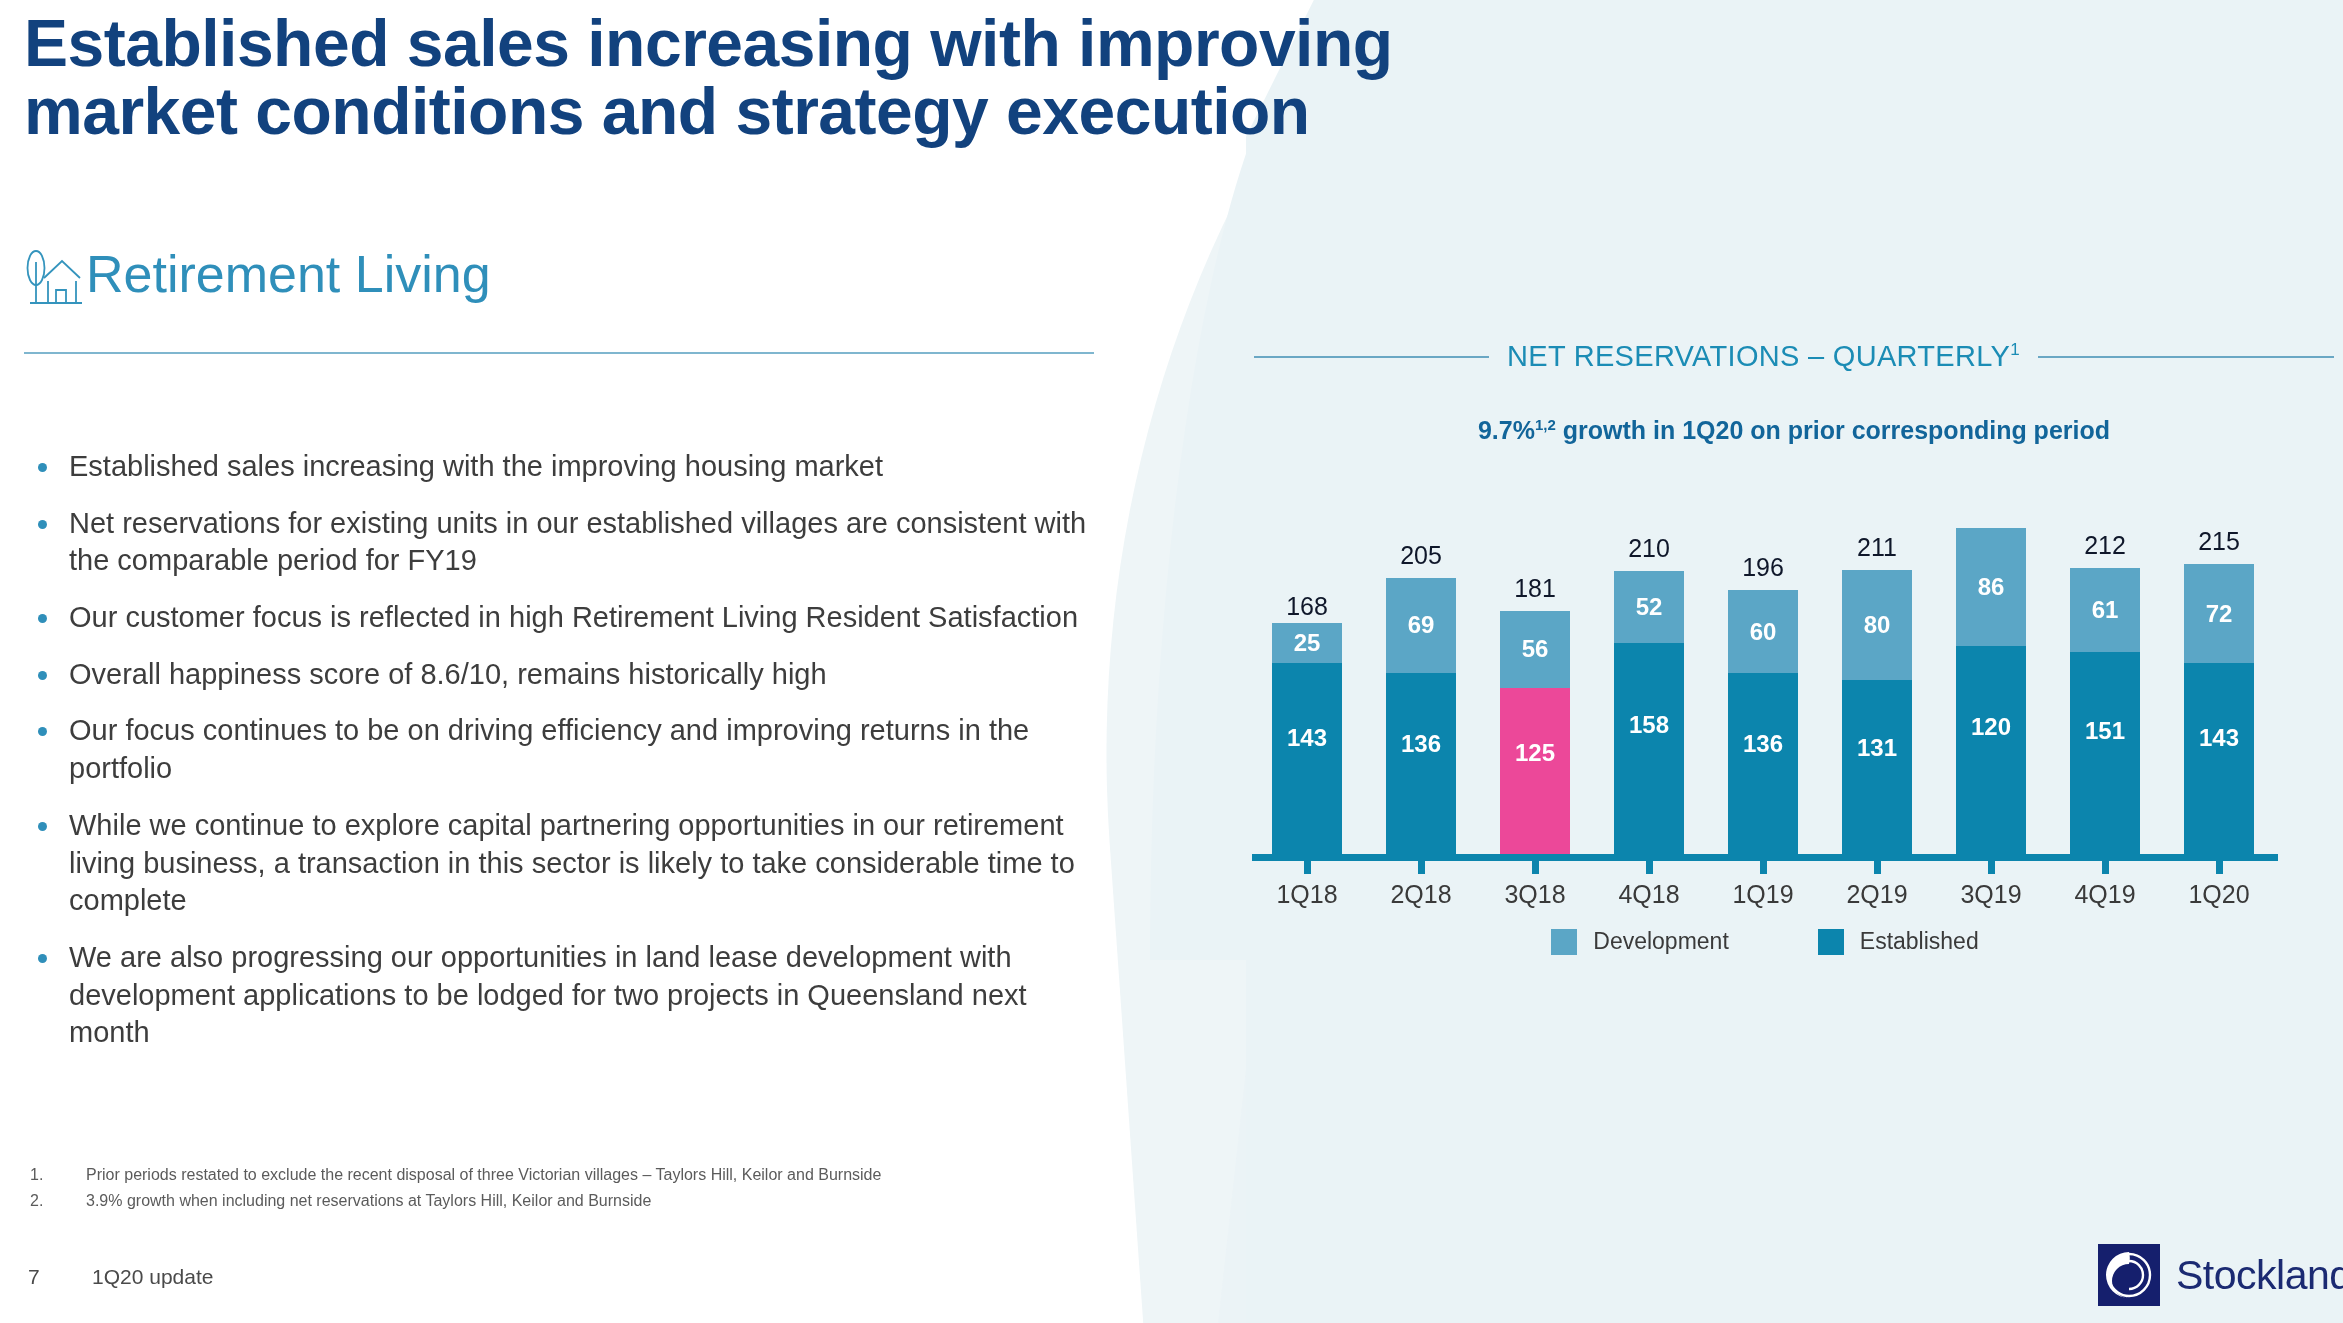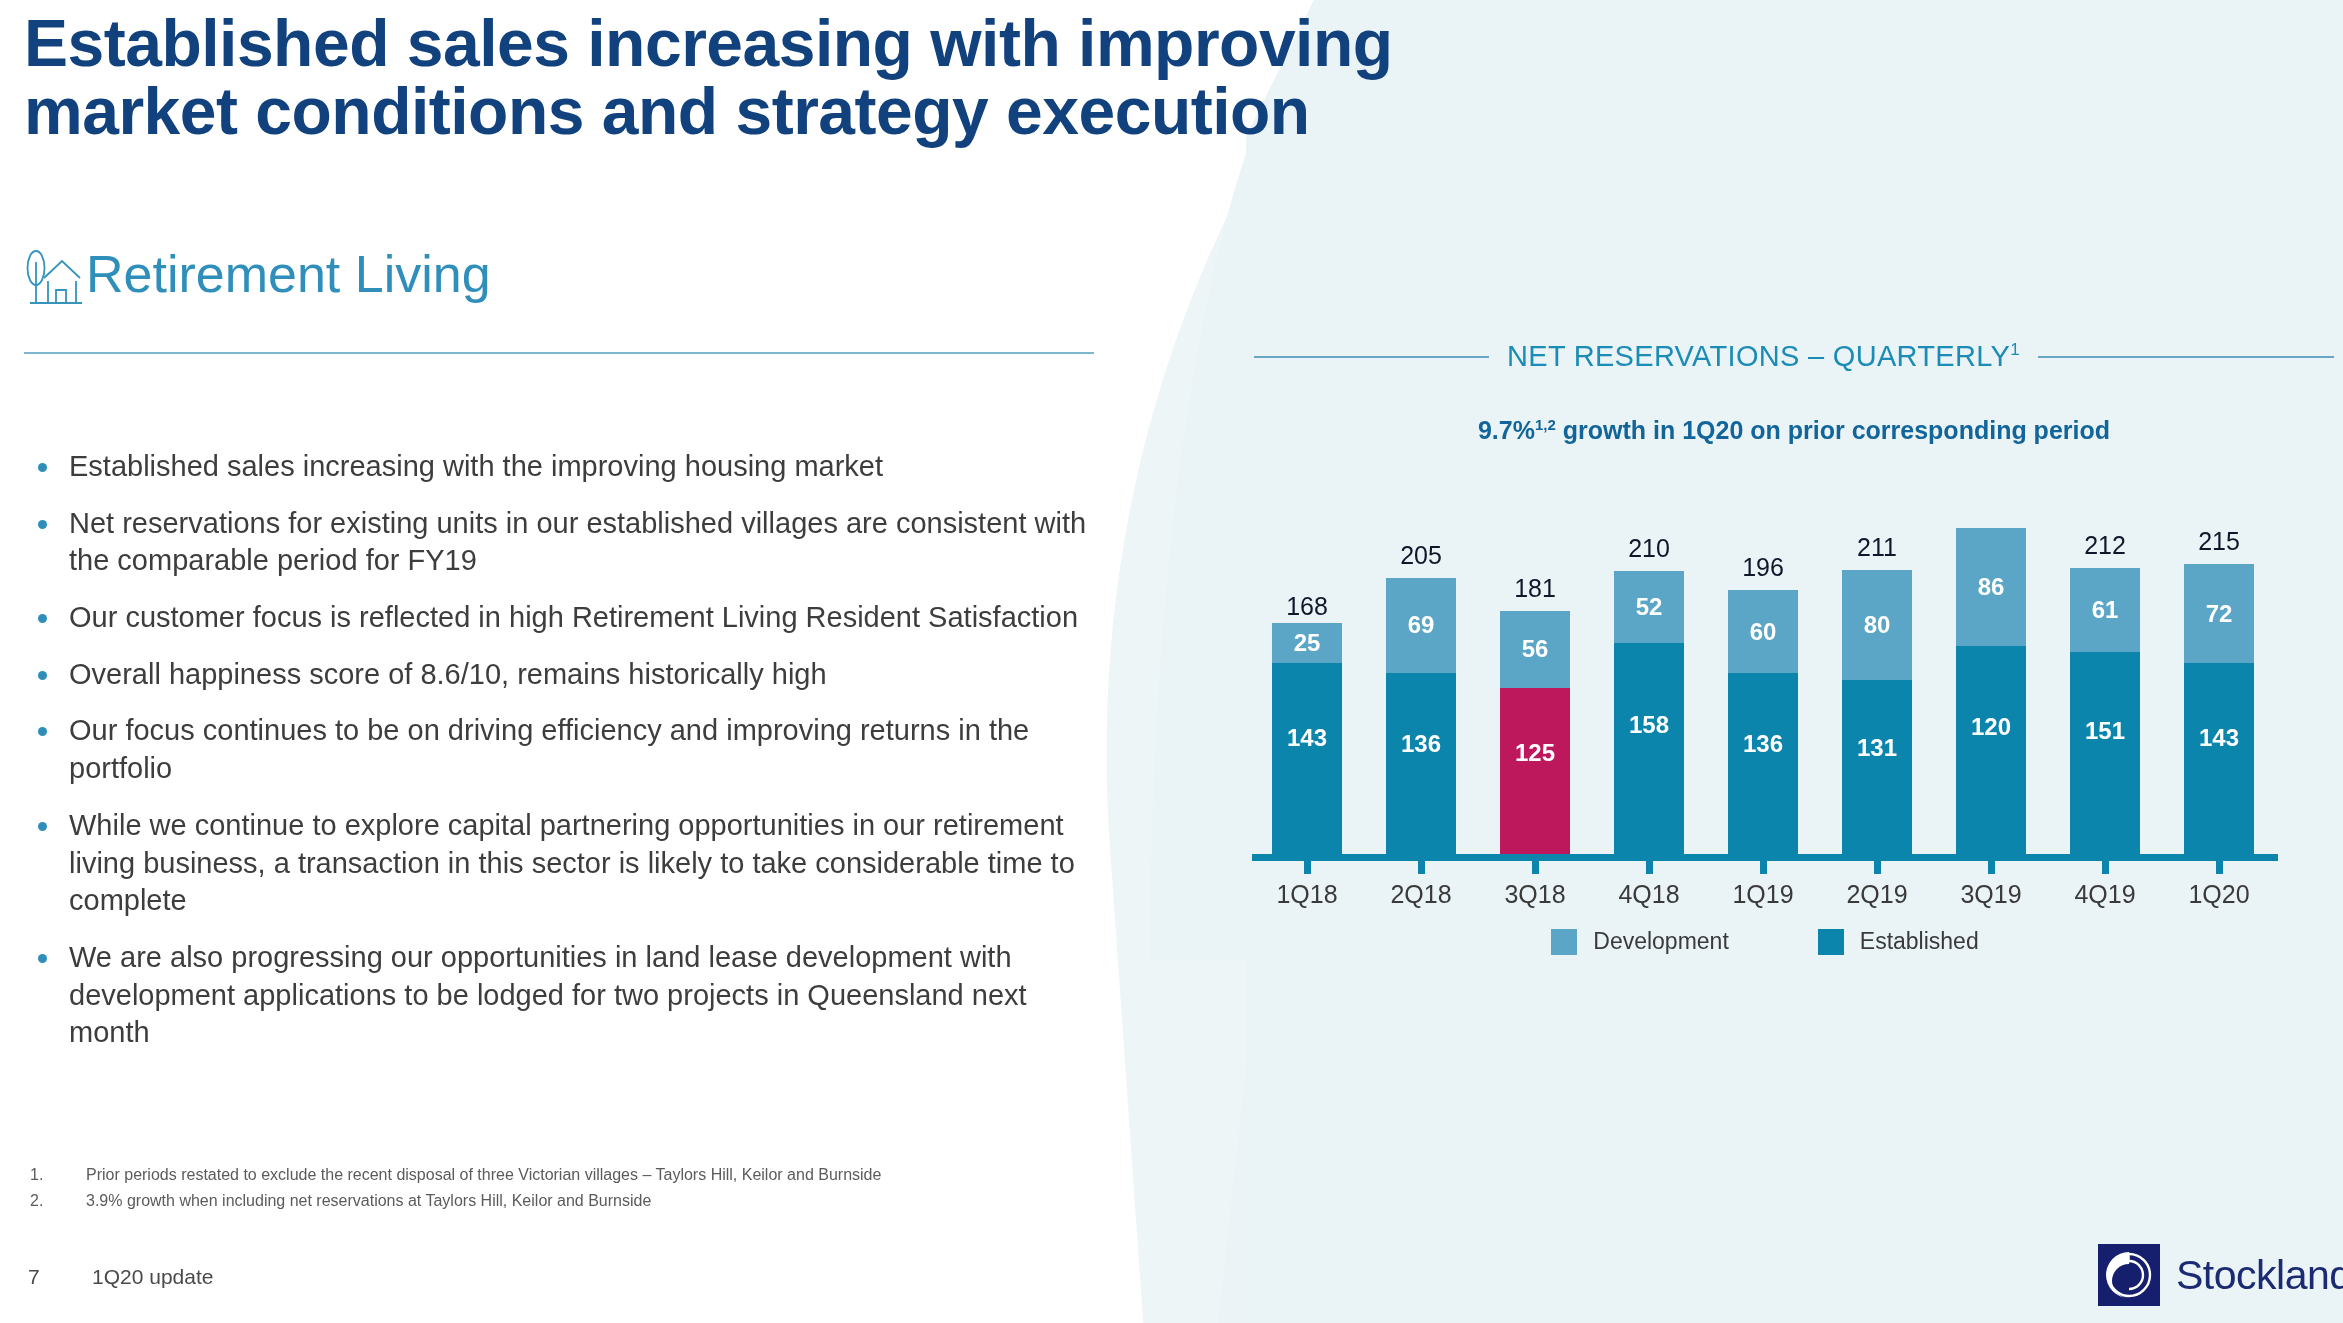--- a/index.html
+++ b/index.html
@@ -231,21 +231,21 @@
         </div>
         <div class="seg seg-est" style="height: 187.136px; background: rgb(12, 133, 173);">
           <span class="seg-label" style="top: 38%;">136</span>
         </div>
       </div>
       <div class="bar-group" style="left: 248px;">
         <div class="bar-total" style="bottom: 257.056px;">181</div>
         <div class="seg seg-dev" style="height: 77.056px; background: rgb(91, 166, 198);">
           <span class="seg-label">56</span>
         </div>
-        <div class="seg seg-est" style="height: 172px; background: #be185d; padding-left: 33px;">
+        <div class="seg seg-est" style="height: 172px; background: #ec4899; padding-left: 33px;">
           <span class="seg-label" style="top: 38%;">125</span>
         </div>
       </div>
       <div class="bar-group" style="left: 362px;">
         <div class="bar-total" style="bottom: 296.96px;">210</div>
         <div class="seg seg-dev" style="height: 71.552px; background: rgb(91, 166, 198);">
           <span class="seg-label">52</span>
         </div>
         <div class="seg seg-est" style="height: 217.408px; background: rgb(12, 133, 173);">
           <span class="seg-label" style="top: 38%;">158</span>

